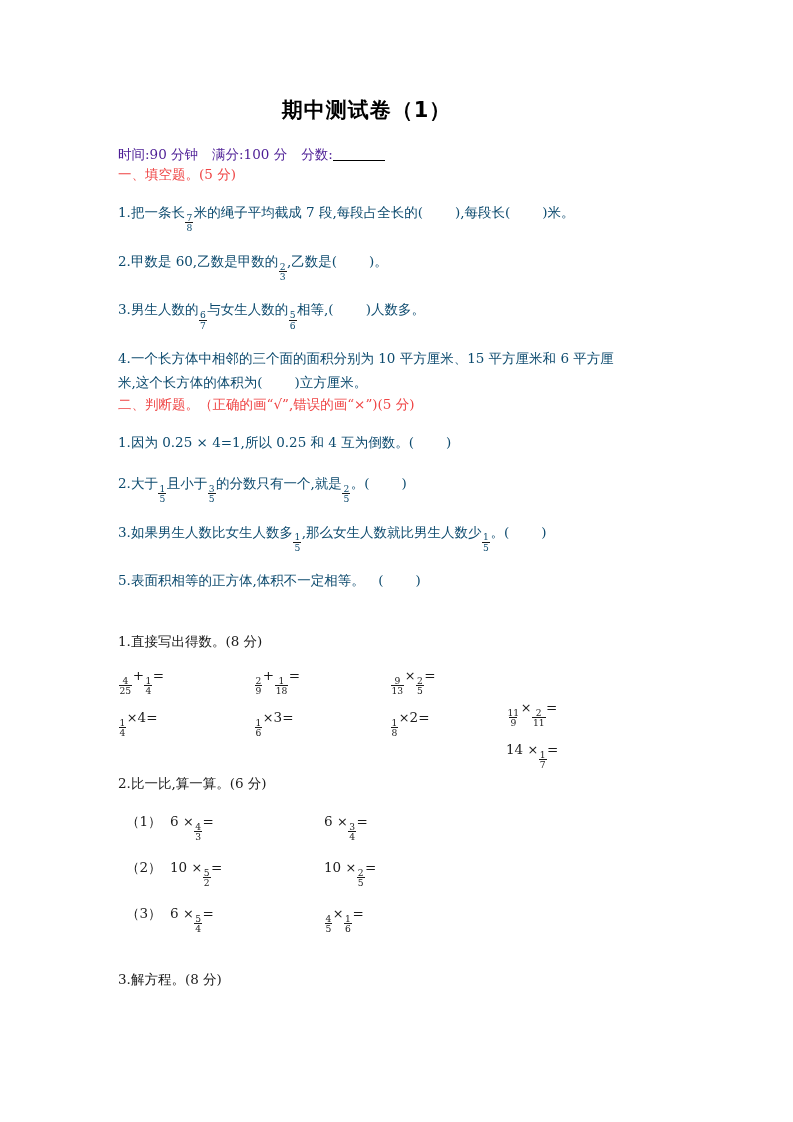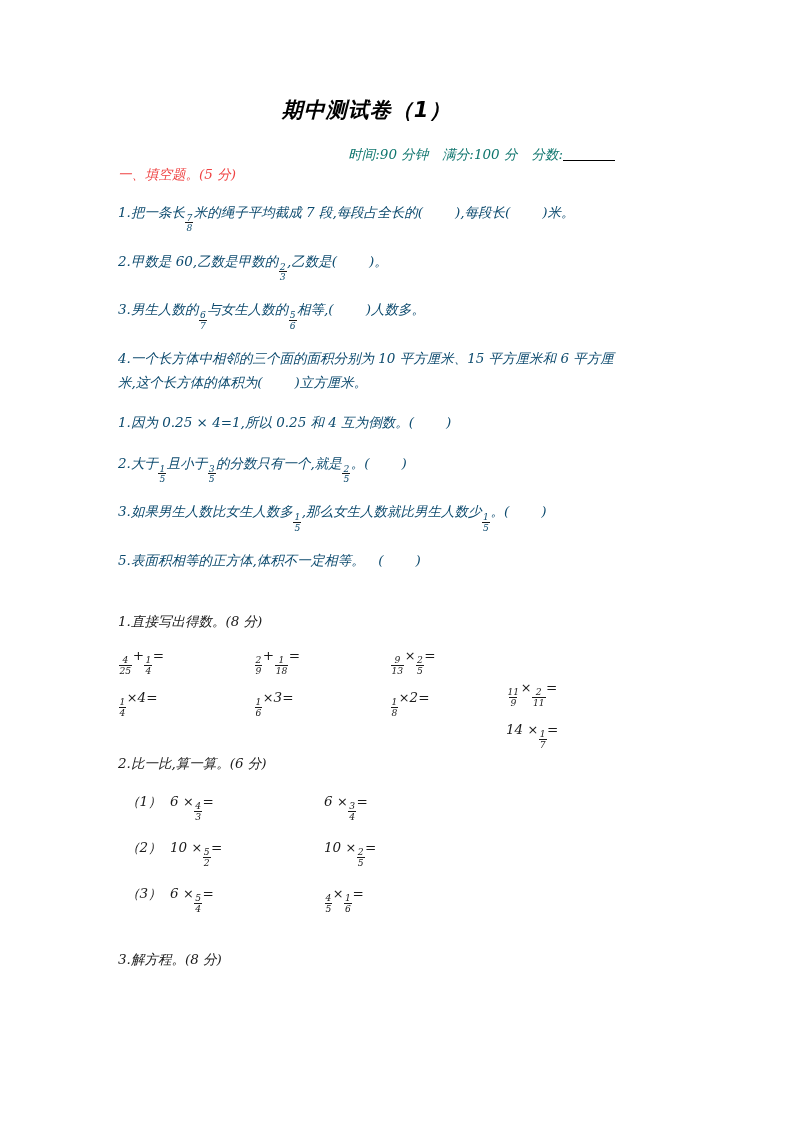--- a/index.html
+++ b/index.html
@@ -15,39 +15,38 @@
     color: #1a1a1a;
     overflow: hidden;
   }
   .page {
     position: absolute;
     left: 0; top: 0;
     width: 733px;
     height: 1122px;
     box-sizing: border-box;
     padding: 0 118px 0 118px;
-    font-style: italic;
   }
 
   
   .doc-title {
     margin: 0;
     padding-top: 96px;
     text-align: center;
     font-family: "DejaVu Sans", "Liberation Sans", sans-serif;
     font-weight: bold;
     font-size: 21px;
     letter-spacing: 1px;
     color: #000;
   }
   .meta-line {
     margin-top: 22px;
-    text-align: right;
-    font-size: 13.5px;
-    color: #0f766e;
+    text-align: left;
+    font-size: 13.5px;
+    color: #4c1d95;
     white-space: nowrap;
   }
   .meta-line .sp { display: inline-block; width: 14px; }
   .score-blank {
     display: inline-block;
     width: 52px;
     border-bottom: 1.6px solid #000;
     vertical-align: -2px;
   }
 
@@ -143,20 +142,21 @@
       <div class="q"><span>3.</span><span>男生人数的</span><span class="frac">
           <span class="num">6</span>
           <span class="den">7</span>
         </span><span>与女生人数的</span><span class="frac">
           <span class="num">5</span>
           <span class="den">6</span>
         </span><span>相等,(</span><span class="gap-md"></span><span>)人数多。</span></div>
       <div class="q"><span>4.</span><span>一个长方体中相邻的三个面的面积分别为 10 平方厘米、15 平方厘米和 6 平方厘米,这个长方体的体积为(</span><span class="gap-md"></span><span>)立方厘米。</span></div>
     </div>
 
+  <div class="section-head">二、判断题。（正确的画“√”,错误的画“×”)(5 分)</div>
   <div id="s1q">
       <div class="q"><span>1.</span><span>因为 0.25 × 4=1,所以 0.25 和 4 互为倒数。(</span><span class="gap-md"></span><span>)</span></div>
       <div class="q"><span>2.</span><span>大于</span><span class="frac">
           <span class="num">1</span>
           <span class="den">5</span>
         </span><span>且小于</span><span class="frac">
           <span class="num">3</span>
           <span class="den">5</span>
         </span><span>的分数只有一个,就是</span><span class="frac">
           <span class="num">2</span>

